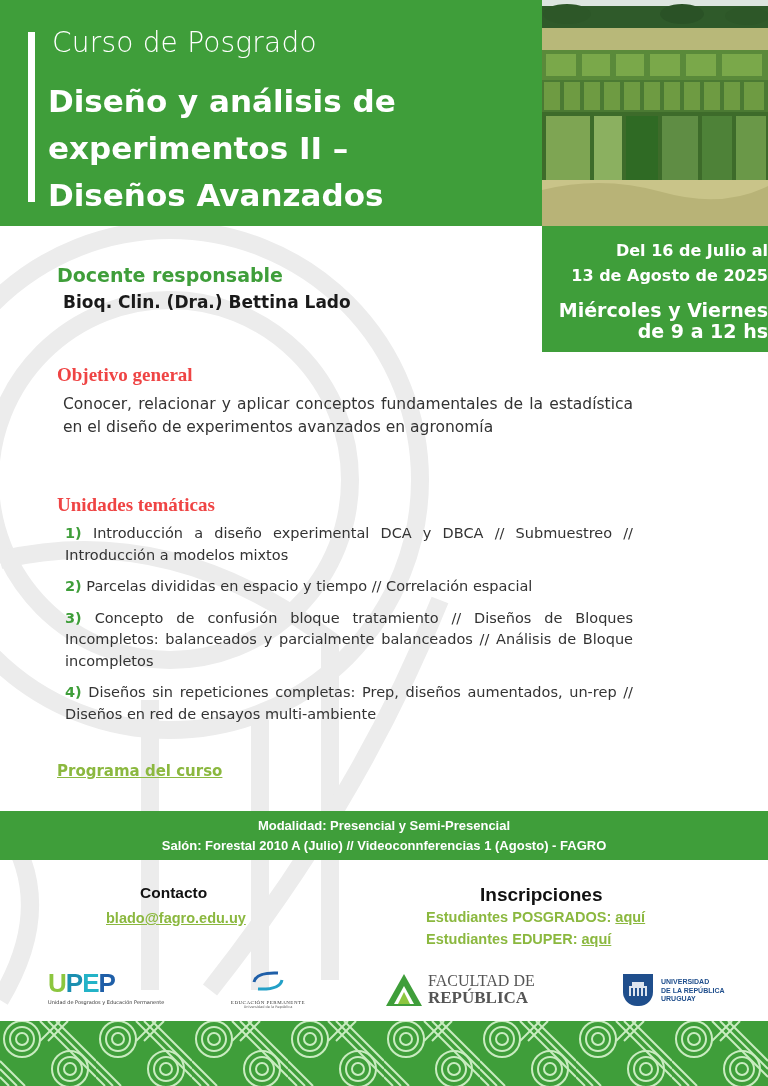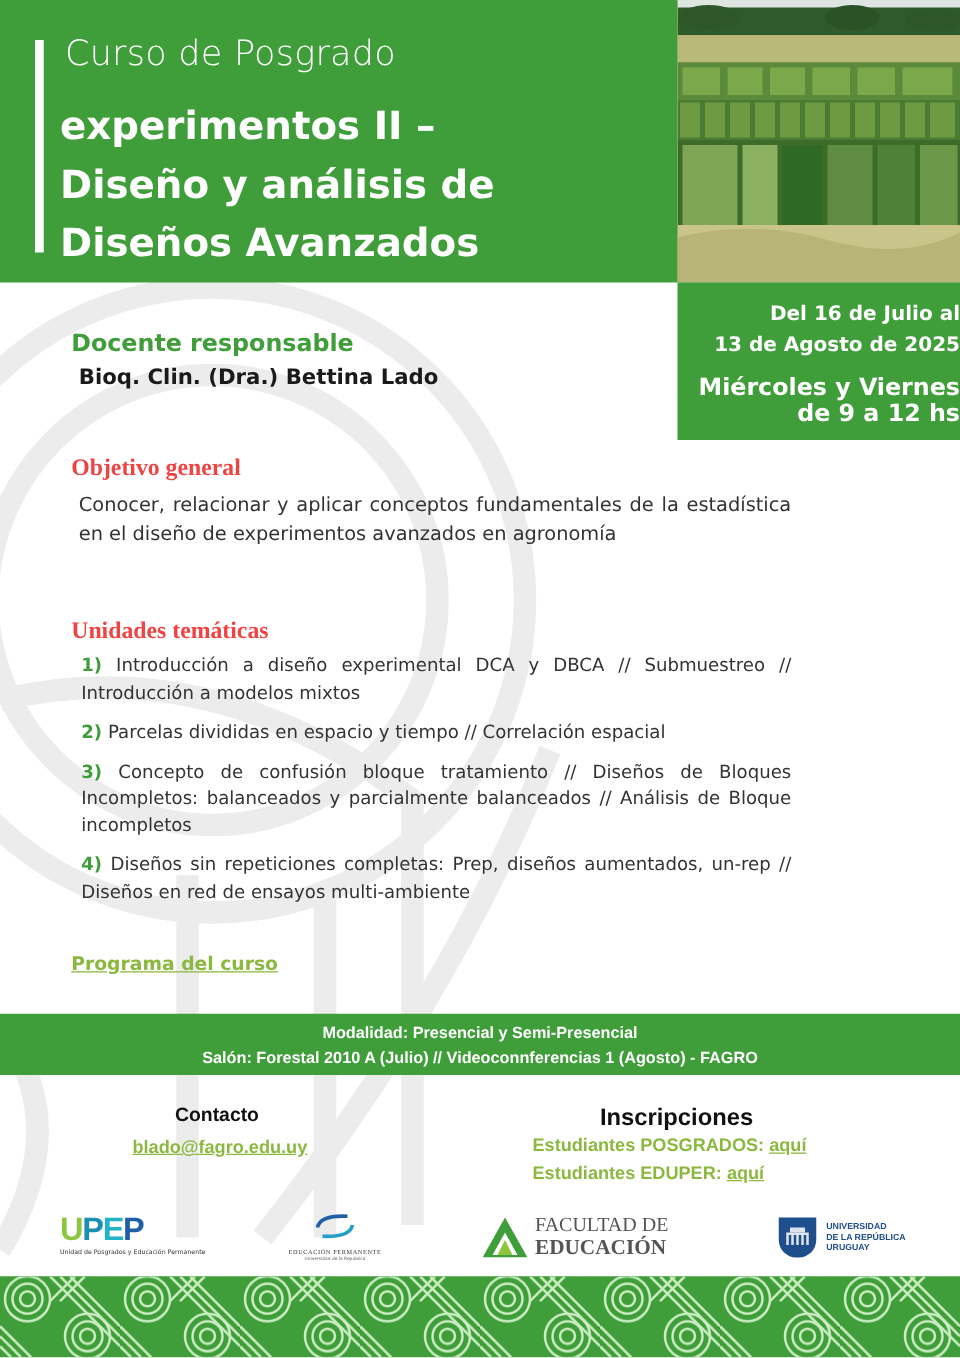--- a/index.html
+++ b/index.html
@@ -72,22 +72,22 @@
     <path d="M 260 720 L 260 990"></path>
     <path d="M 440 600 Q 360 800 210 990"></path>
     <path d="M 0 820 Q 60 900 0 1000"></path>
   </g>
 </svg>
 
 <div class="header">
   <div class="vbar"></div>
   <div class="kicker">Curso de Posgrado</div>
   <div class="title">
+    <div>Diseño y análisis de</div>
     <div>experimentos II –</div>
-    <div>Diseño y análisis de</div>
     <div>Diseños Avanzados</div>
   </div>
 </div>
 
 <div class="photo">
   <svg width="226" height="226" viewBox="0 0 226 226">
     <rect x="0" y="0" width="226" height="12" fill="#dde6e0"></rect>
     <rect x="0" y="6" width="226" height="24" fill="#2f5a2a"></rect>
     <ellipse cx="25" cy="14" rx="24" ry="10" fill="#2d5728"></ellipse>
     <ellipse cx="140" cy="14" rx="22" ry="10" fill="#2a5226"></ellipse>
@@ -189,21 +189,21 @@
   </div>
 
   <div class="logo logo-fagro">
     <svg width="36" height="32" viewBox="0 0 36 32" style="position:absolute;left:0;top:2px">
       <polygon points="18,0 36,32 0,32" fill="#3f9e3a"></polygon>
       <polygon points="18,12 28,30 8,30" fill="#ffffff"></polygon>
       <polygon points="18,18 24,30 12,30" fill="#8cc63f"></polygon>
     </svg>
     <div class="name">
       <div>FACULTAD DE</div>
-      <div class="big">EDUCACIÓN</div>
+      <div class="big">REPÚBLICA</div>
     </div>
   </div>
 
   <div class="logo logo-udelar">
     <div class="shield">
       <svg width="30" height="32" viewBox="0 0 30 32">
         <rect x="6" y="12" width="18" height="10" fill="#ffffff" opacity="0.85"></rect>
         <g fill="#1f4e8c">
             <rect x="8" y="14" width="2" height="8"></rect>
             <rect x="12" y="14" width="2" height="8"></rect>

